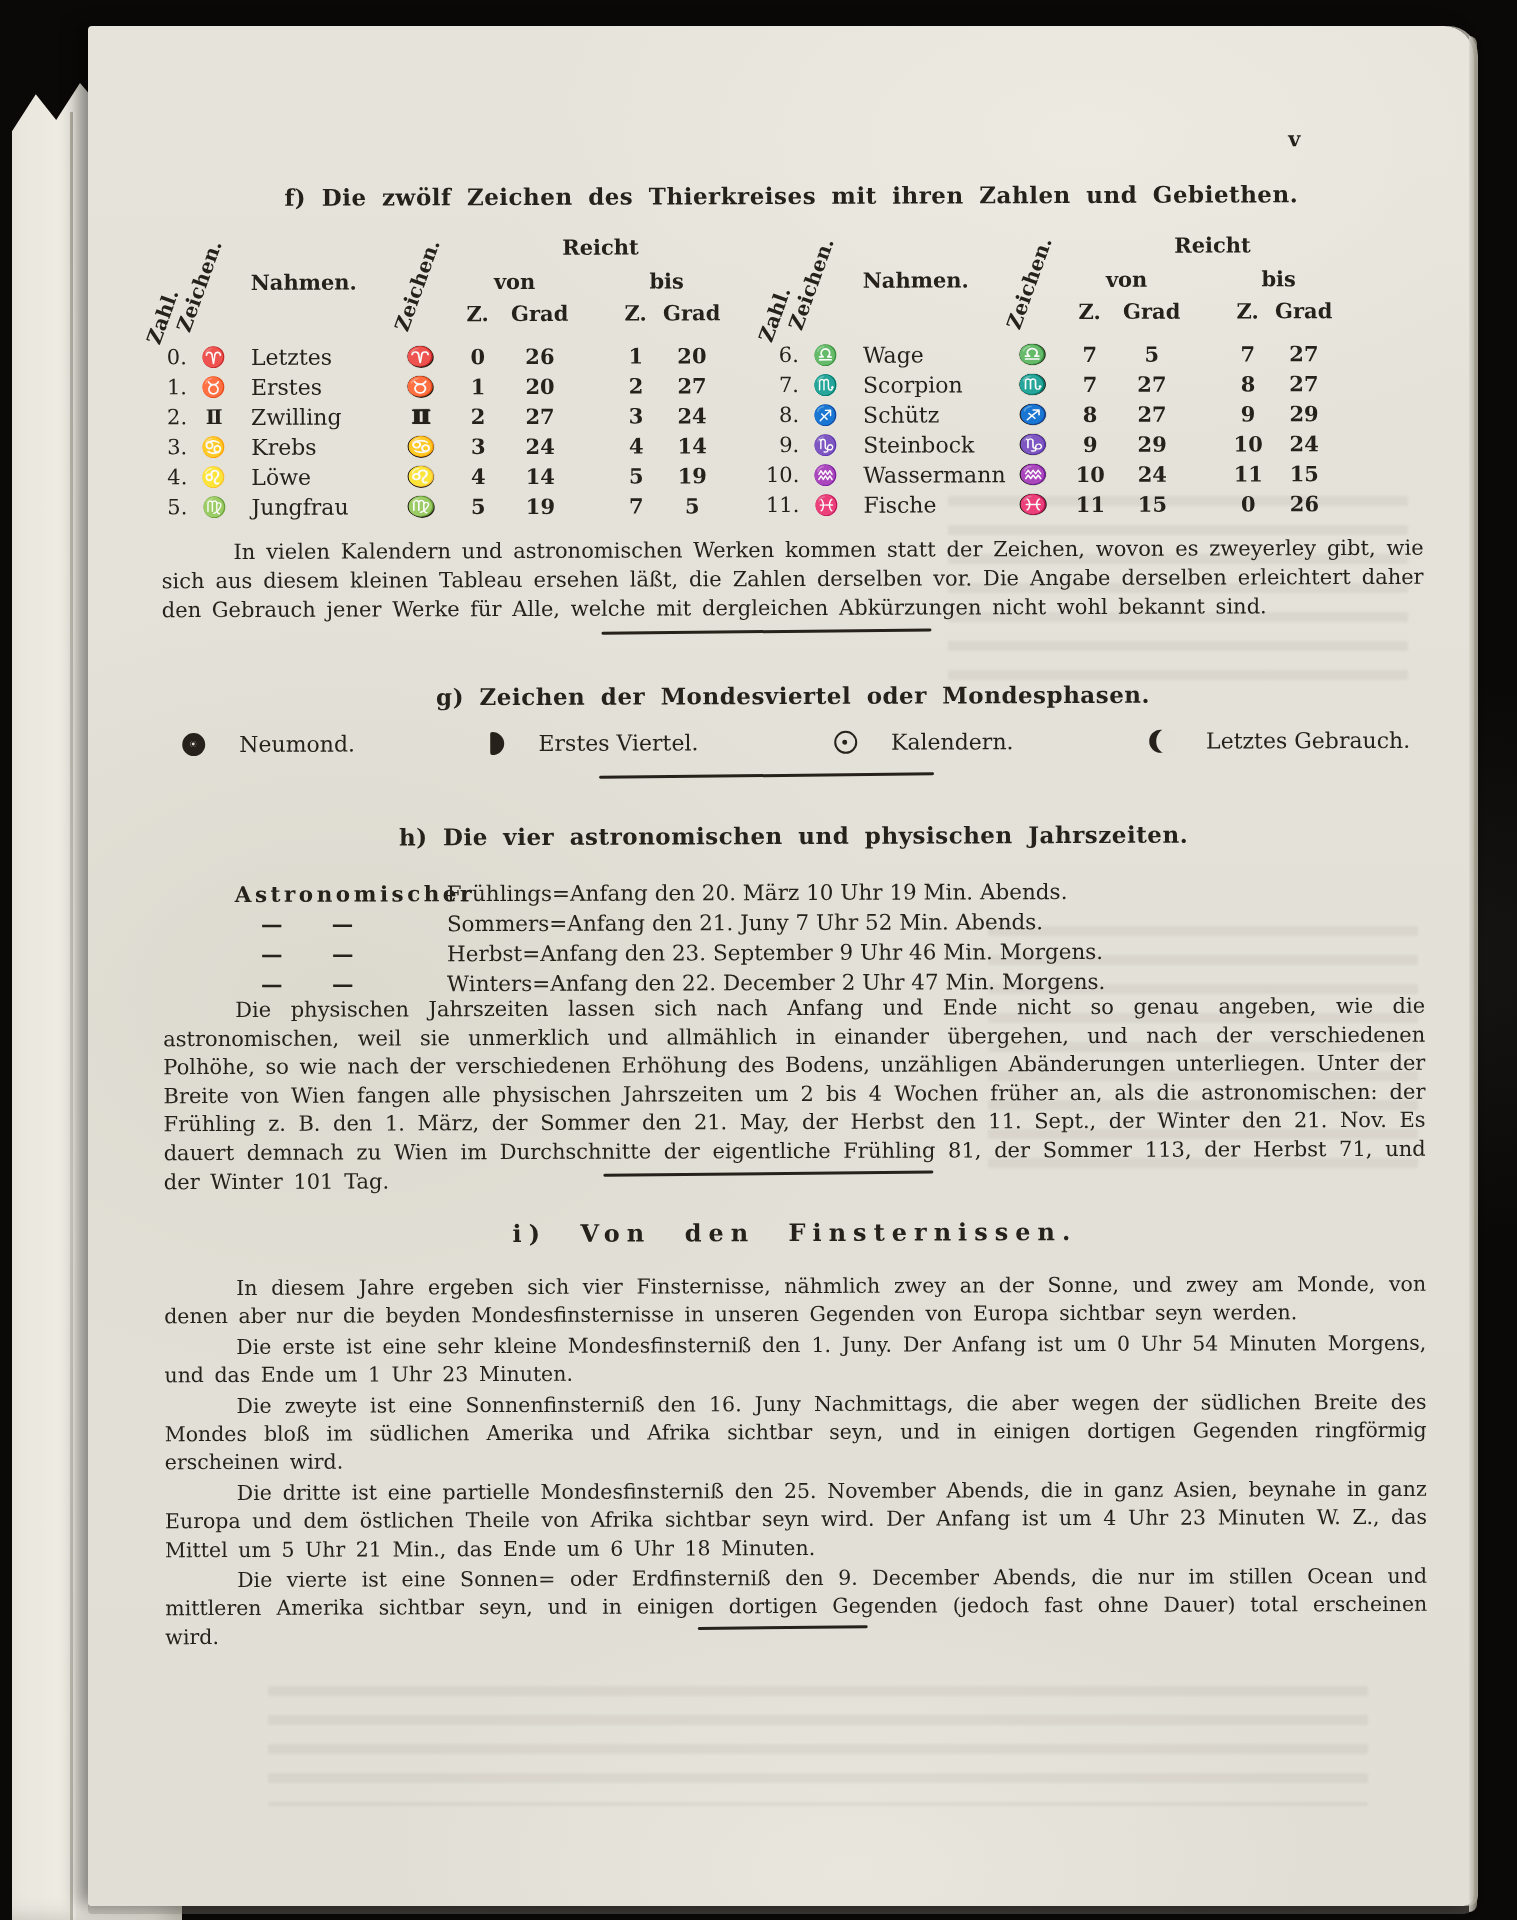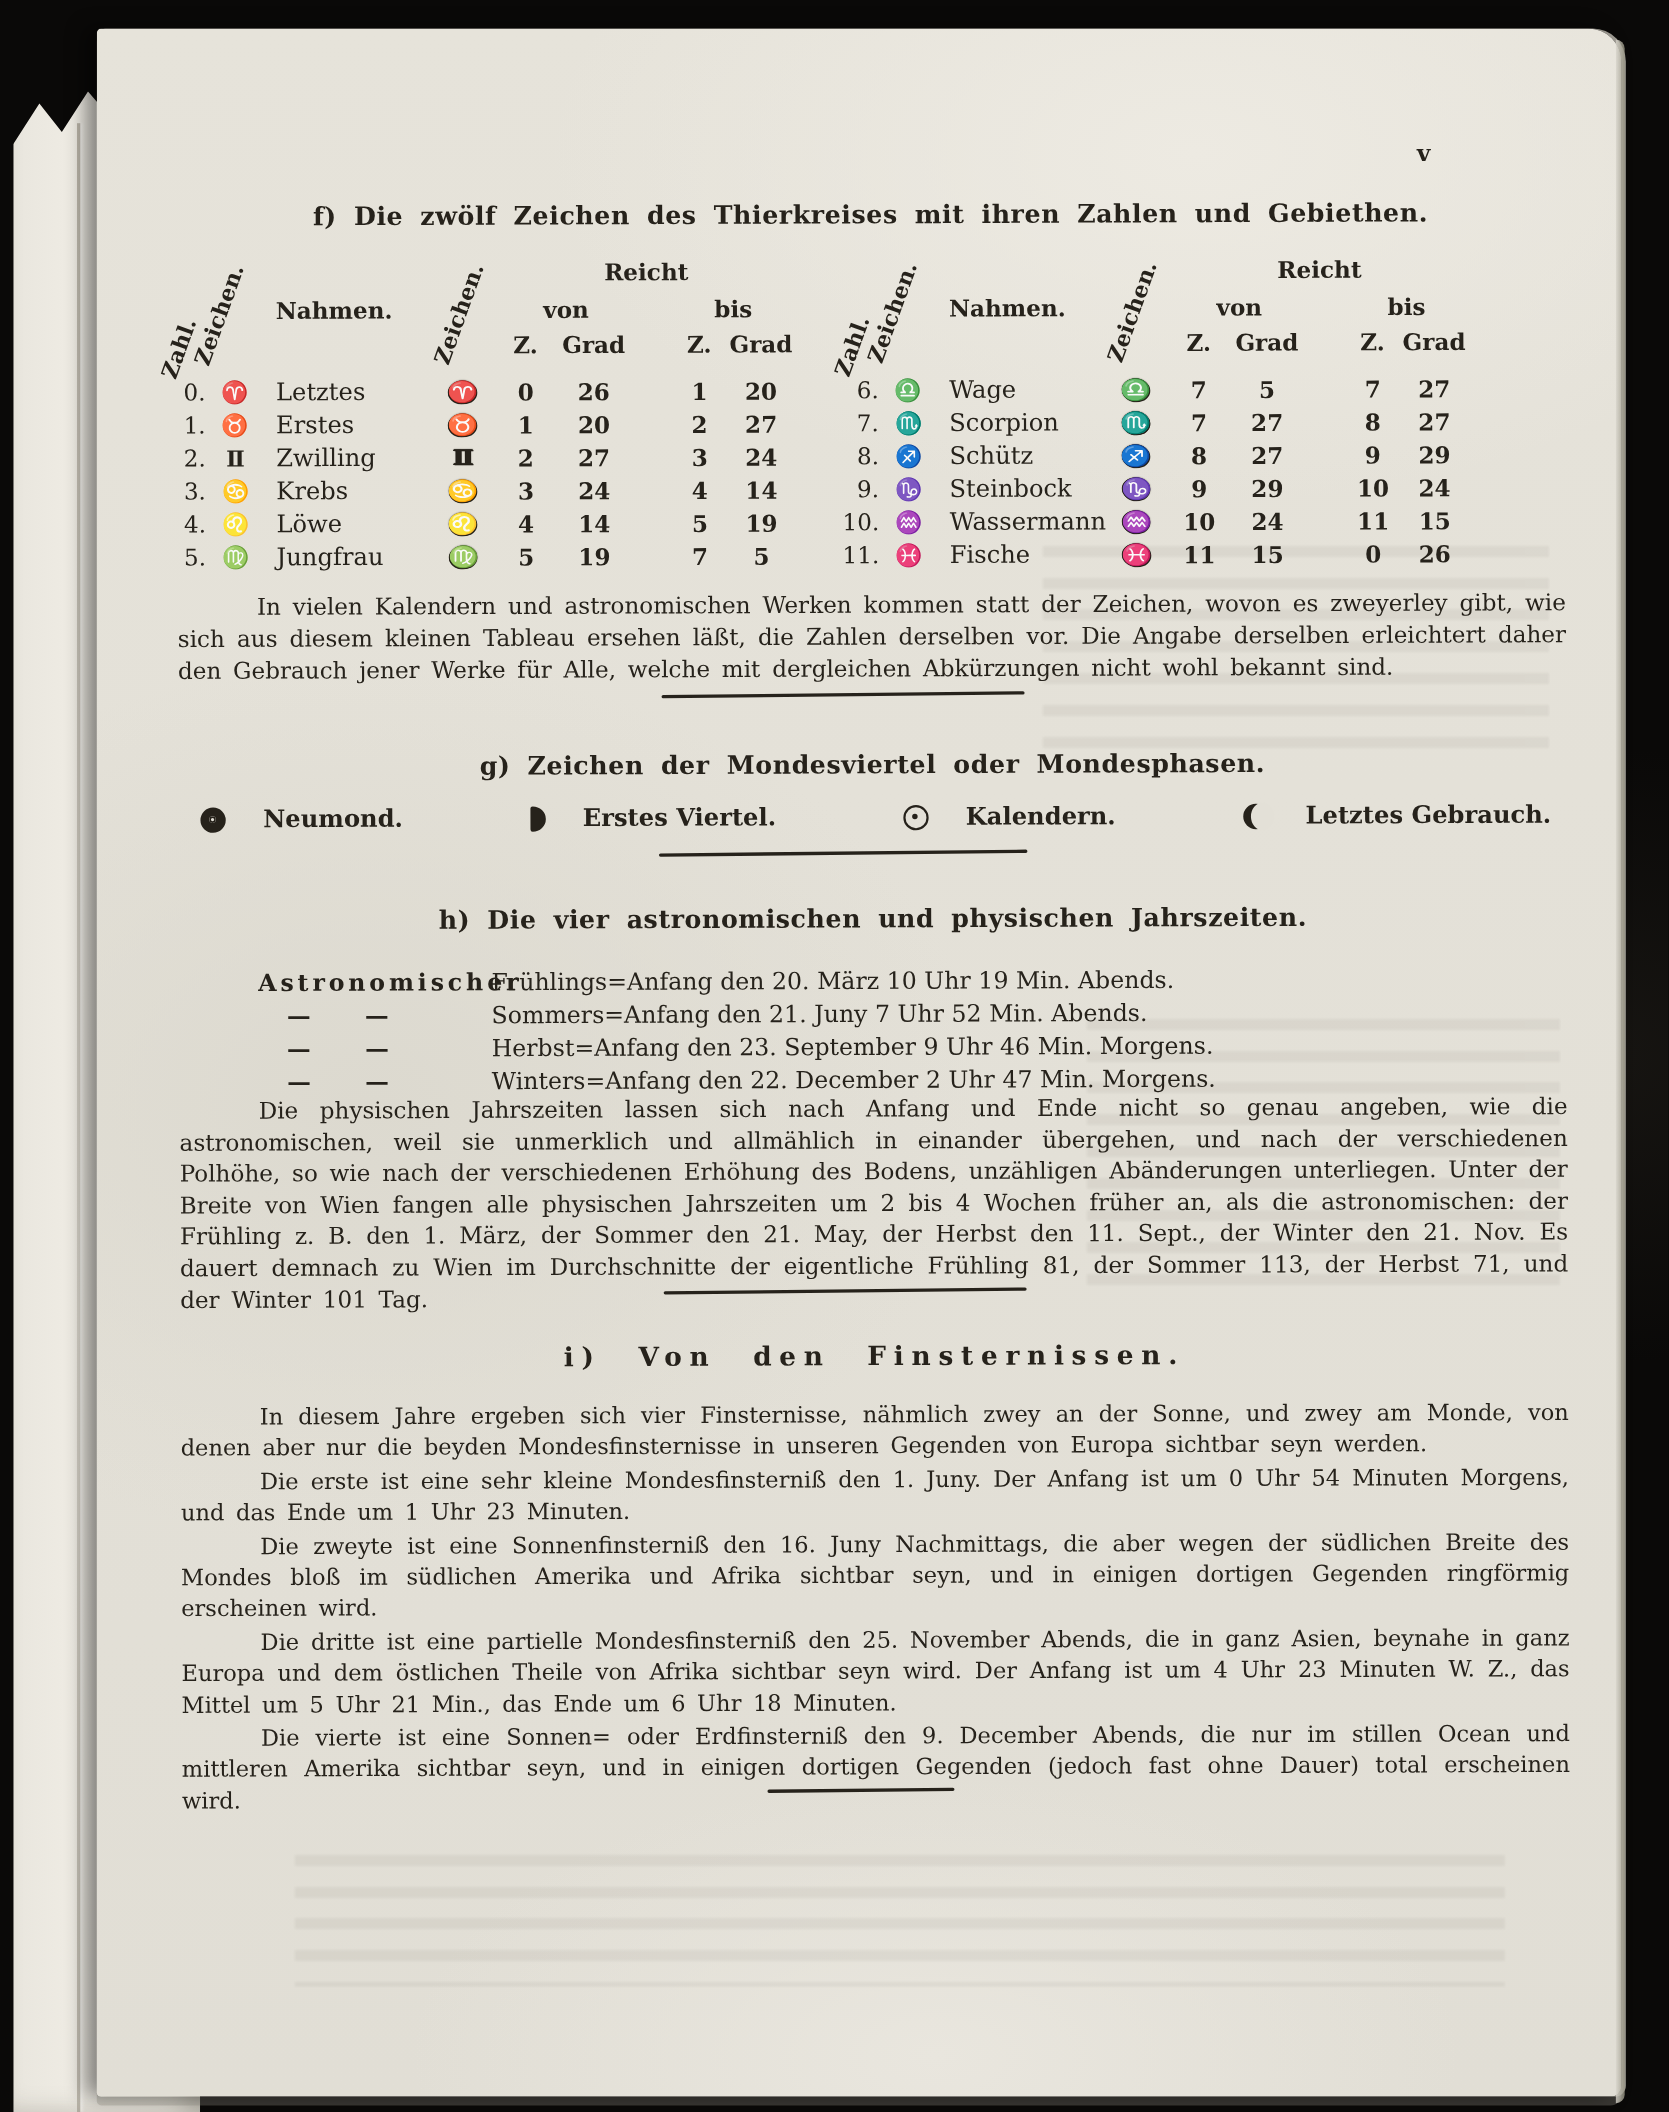--- a/index.html
+++ b/index.html
@@ -54,21 +54,21 @@
   .par{position:absolute;left:0;width:1262px;margin:0;font-size:21px;line-height:29px;text-align:justify;word-spacing:4px;}
   .indent{text-indent:72px;}
   .p-f{top:510px;}
   .p-h{top:968px;line-height:28.6px;}
   
   .ztable{position:absolute;left:-12px;top:202px;width:1274px;height:300px;}
   .subtable{position:absolute;top:0;width:580px;height:300px;}
   .sub-left{left:0;}
   .sub-right{left:612px;}
   .th{position:absolute;font-weight:bold;font-size:21px;text-align:center;}
-  .th-reicht{left:304px;width:270px;top:6px;}
+  .th-reicht{left:317px;width:270px;top:6px;}
   .th-von{left:304px;width:124px;top:40px;}
   .th-bis{left:462px;width:112px;top:40px;}
   .th-nahmen{left:88px;width:152px;top:40px;text-align:left;padding-left:14px;}
   .th-z1{left:304px;width:50px;top:72px;}
   .th-g1{left:354px;width:74px;top:72px;}
   .th-z2{left:462px;width:50px;top:72px;}
   .th-g2{left:512px;width:62px;top:72px;}
   .rot{position:absolute;width:86px;height:20px;font-weight:bold;font-size:20px;transform:rotate(-70deg);transform-origin:center;white-space:nowrap;}
   .rot-zahl{left:-26px;top:62px;}
   .rot-zsym{left:4px;top:50px;}
@@ -77,21 +77,21 @@
   .zrow{display:grid;grid-template-columns:42px 46px 152px 64px 50px 74px 34px 50px 62px;height:30px;align-items:center;font-size:21px;}
   .zrow .c{text-align:center;}
   .zrow .zahl{text-align:right;padding-right:4px;}
   .zrow .name{text-align:left;padding-left:14px;font-size:22px;}
   .zrow .sym{font-size:20px;font-weight:bold;}
   .zrow .pict{font-size:19px;font-weight:bold;transform:scaleX(1.2);
     text-shadow:0 0 1px var(--ink), .6px .6px 0 var(--ink), -.5px .4px 0 var(--ink);}
   .zrow .n{font-weight:bold;}
   
   .phases{position:absolute;left:20px;top:704px;width:1228px;display:flex;justify-content:space-between;align-items:center;}
-  .phase{display:flex;align-items:center;gap:34px;font-size:22px;font-weight:bold;}
+  .phase{display:flex;align-items:center;gap:34px;font-size:22px;font-weight:normal;}
   .micon{position:relative;display:inline-block;width:23px;height:23px;}
   .new-moon-icon{background:var(--ink);border-radius:50%;}
   .new-moon-icon::after{content:'';position:absolute;left:8px;top:8px;width:6px;height:6px;border-radius:50%;
     background:var(--paper);box-shadow:inset 0 0 0 1.5px var(--ink);}
   .first-quarter-icon{width:14px;background:var(--ink);border-radius:2px 12px 12px 2px / 2px 11.5px 11.5px 2px;}
   .full-moon-icon{border:2.5px solid var(--ink);border-radius:50%;background:transparent;}
   .full-moon-icon::after{content:'';position:absolute;left:6.5px;top:6.5px;width:5px;height:5px;border-radius:50%;background:var(--ink);}
   .last-quarter-icon{background:transparent;}
   .last-quarter-icon::before{content:'';position:absolute;inset:0;border-radius:50%;background:var(--ink);}
   .last-quarter-icon::after{content:'';position:absolute;left:7px;top:-1px;width:21px;height:25px;border-radius:50%;background:var(--paper);}

